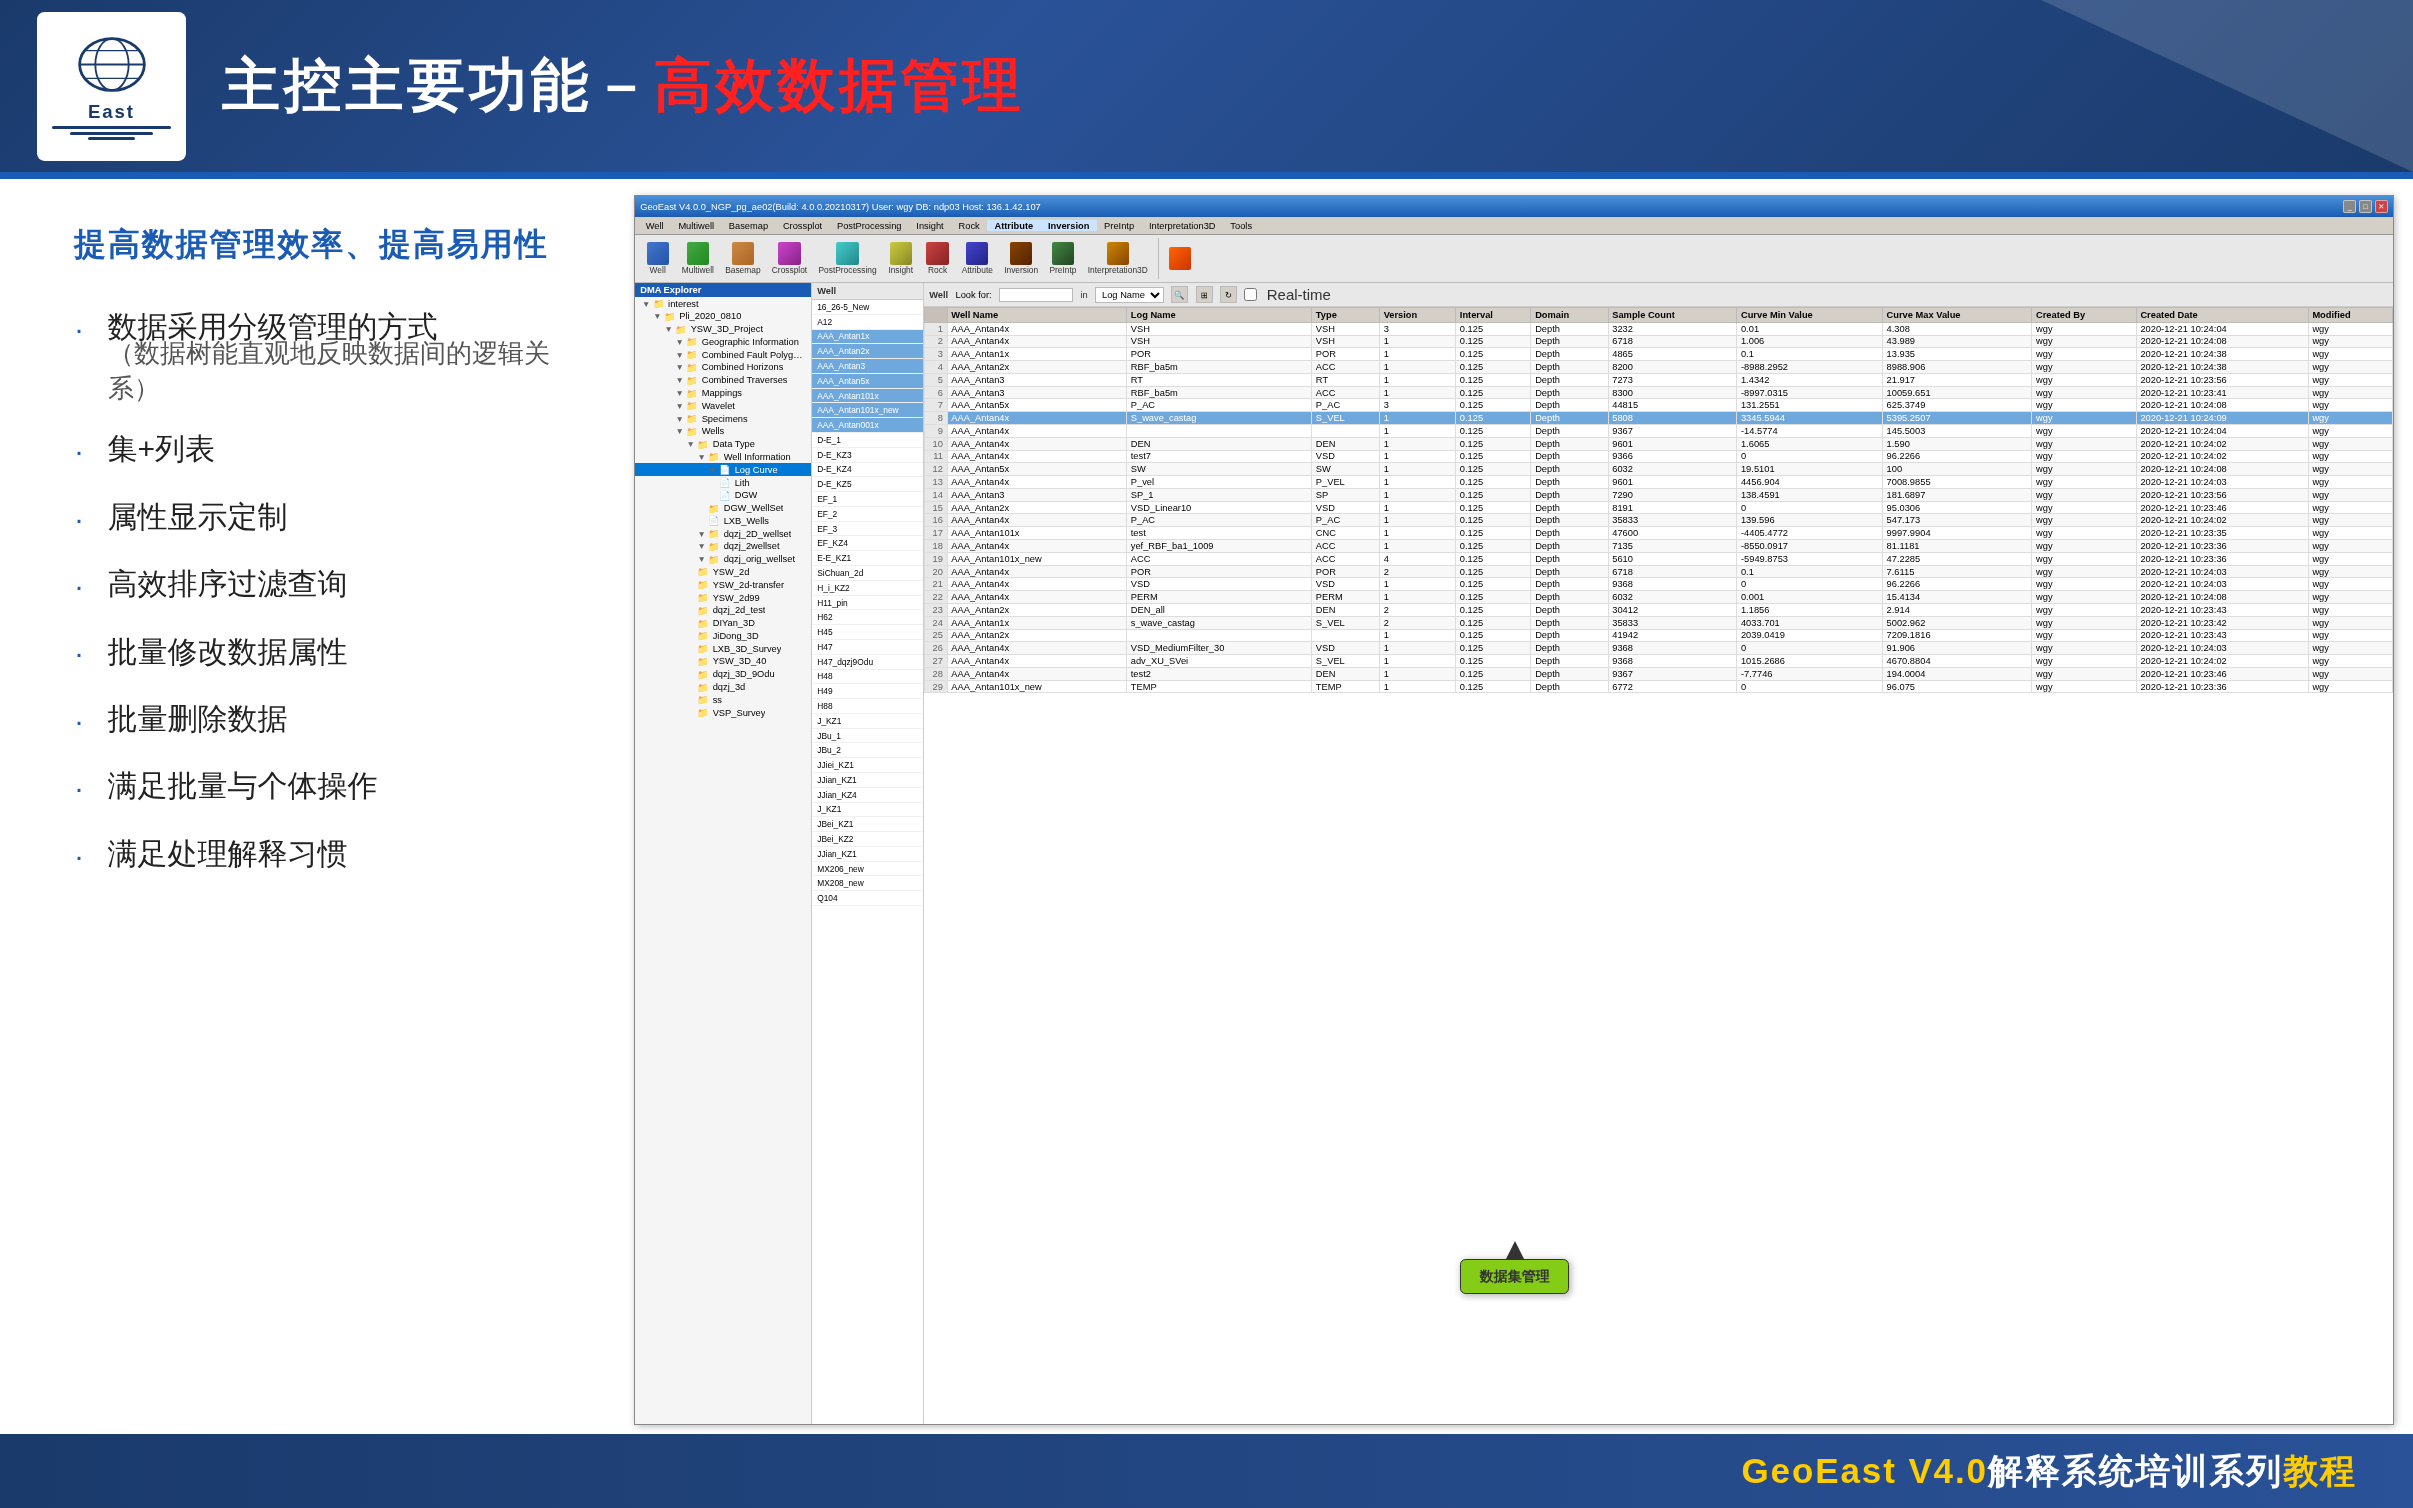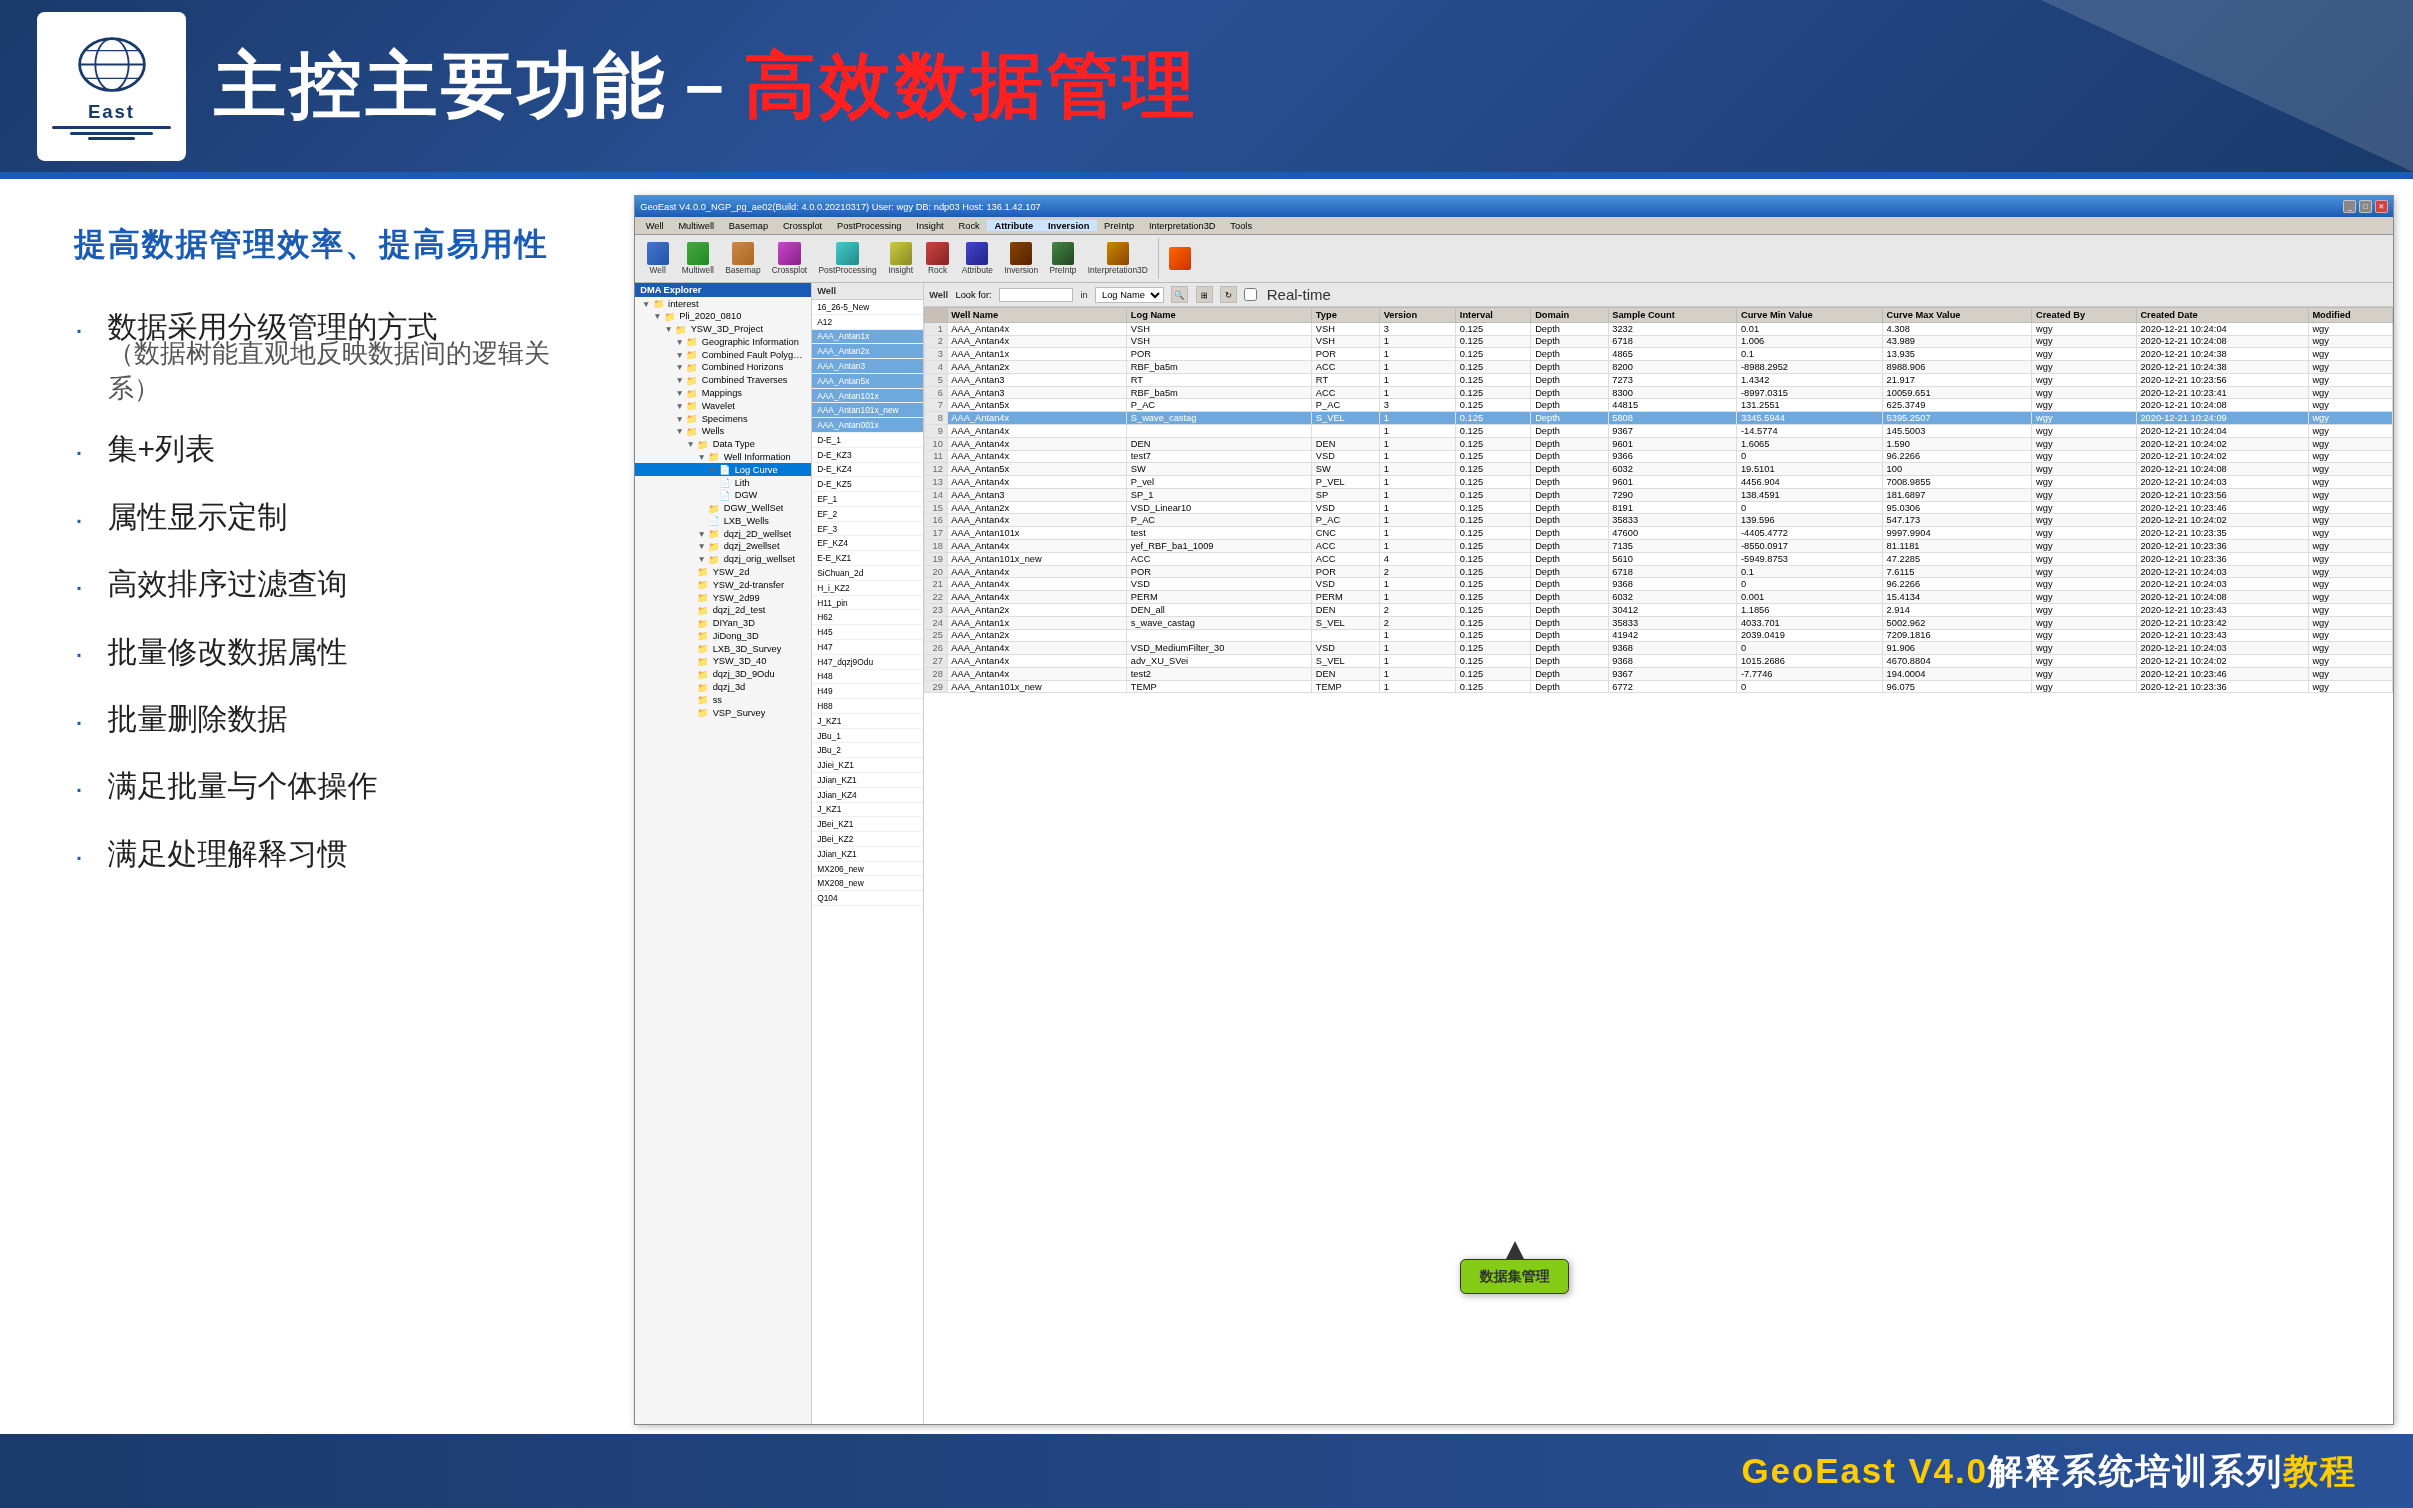--- a/index.html
+++ b/index.html
@@ -27,26 +27,26 @@
       width: 149px;
       height: 149px;
       background: #fff;
       border-radius: 7.4px;
       display: flex;
       align-items: center;
       justify-content: center;
       font-size: 34px;
       font-weight: bold;
       color: #1a3a6b;
-      margin-right: 28px;
+      margin-right: 36px;
       overflow: hidden;
       position: relative;
     }
     .header-title {
-      font-size: 72px;
+      font-size: 58px;
       font-weight: 900;
       color: #ffffff;
       letter-spacing: 3.7px;
       display: flex;
       align-items: center;
       gap: 0;
     }
     .title-black { color: #ffffff; }
     .title-red { color: #ff2020; }
 

